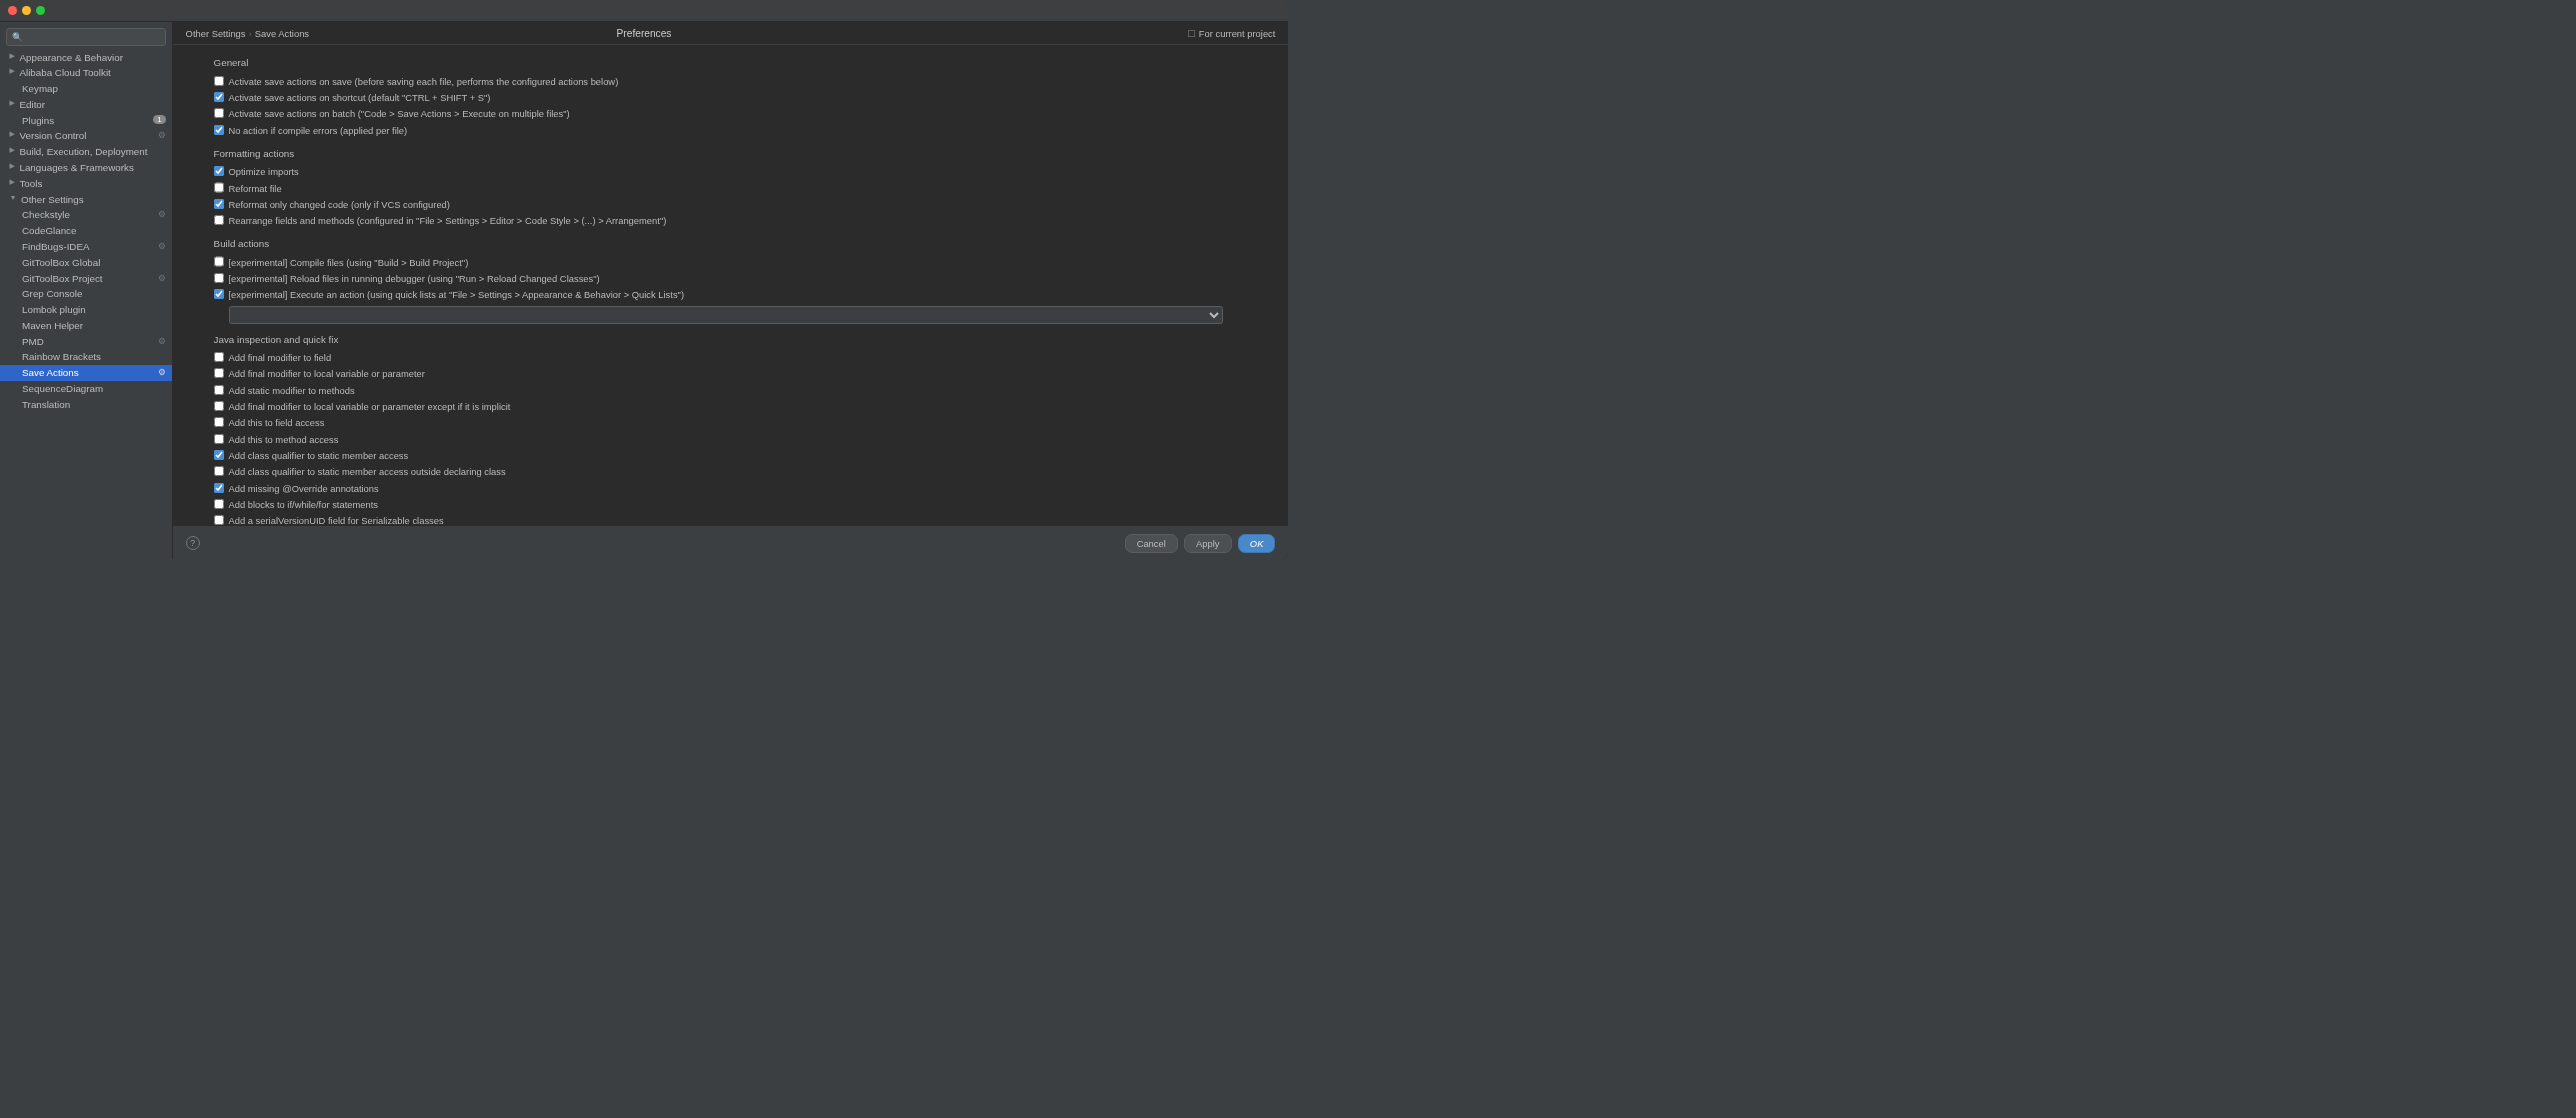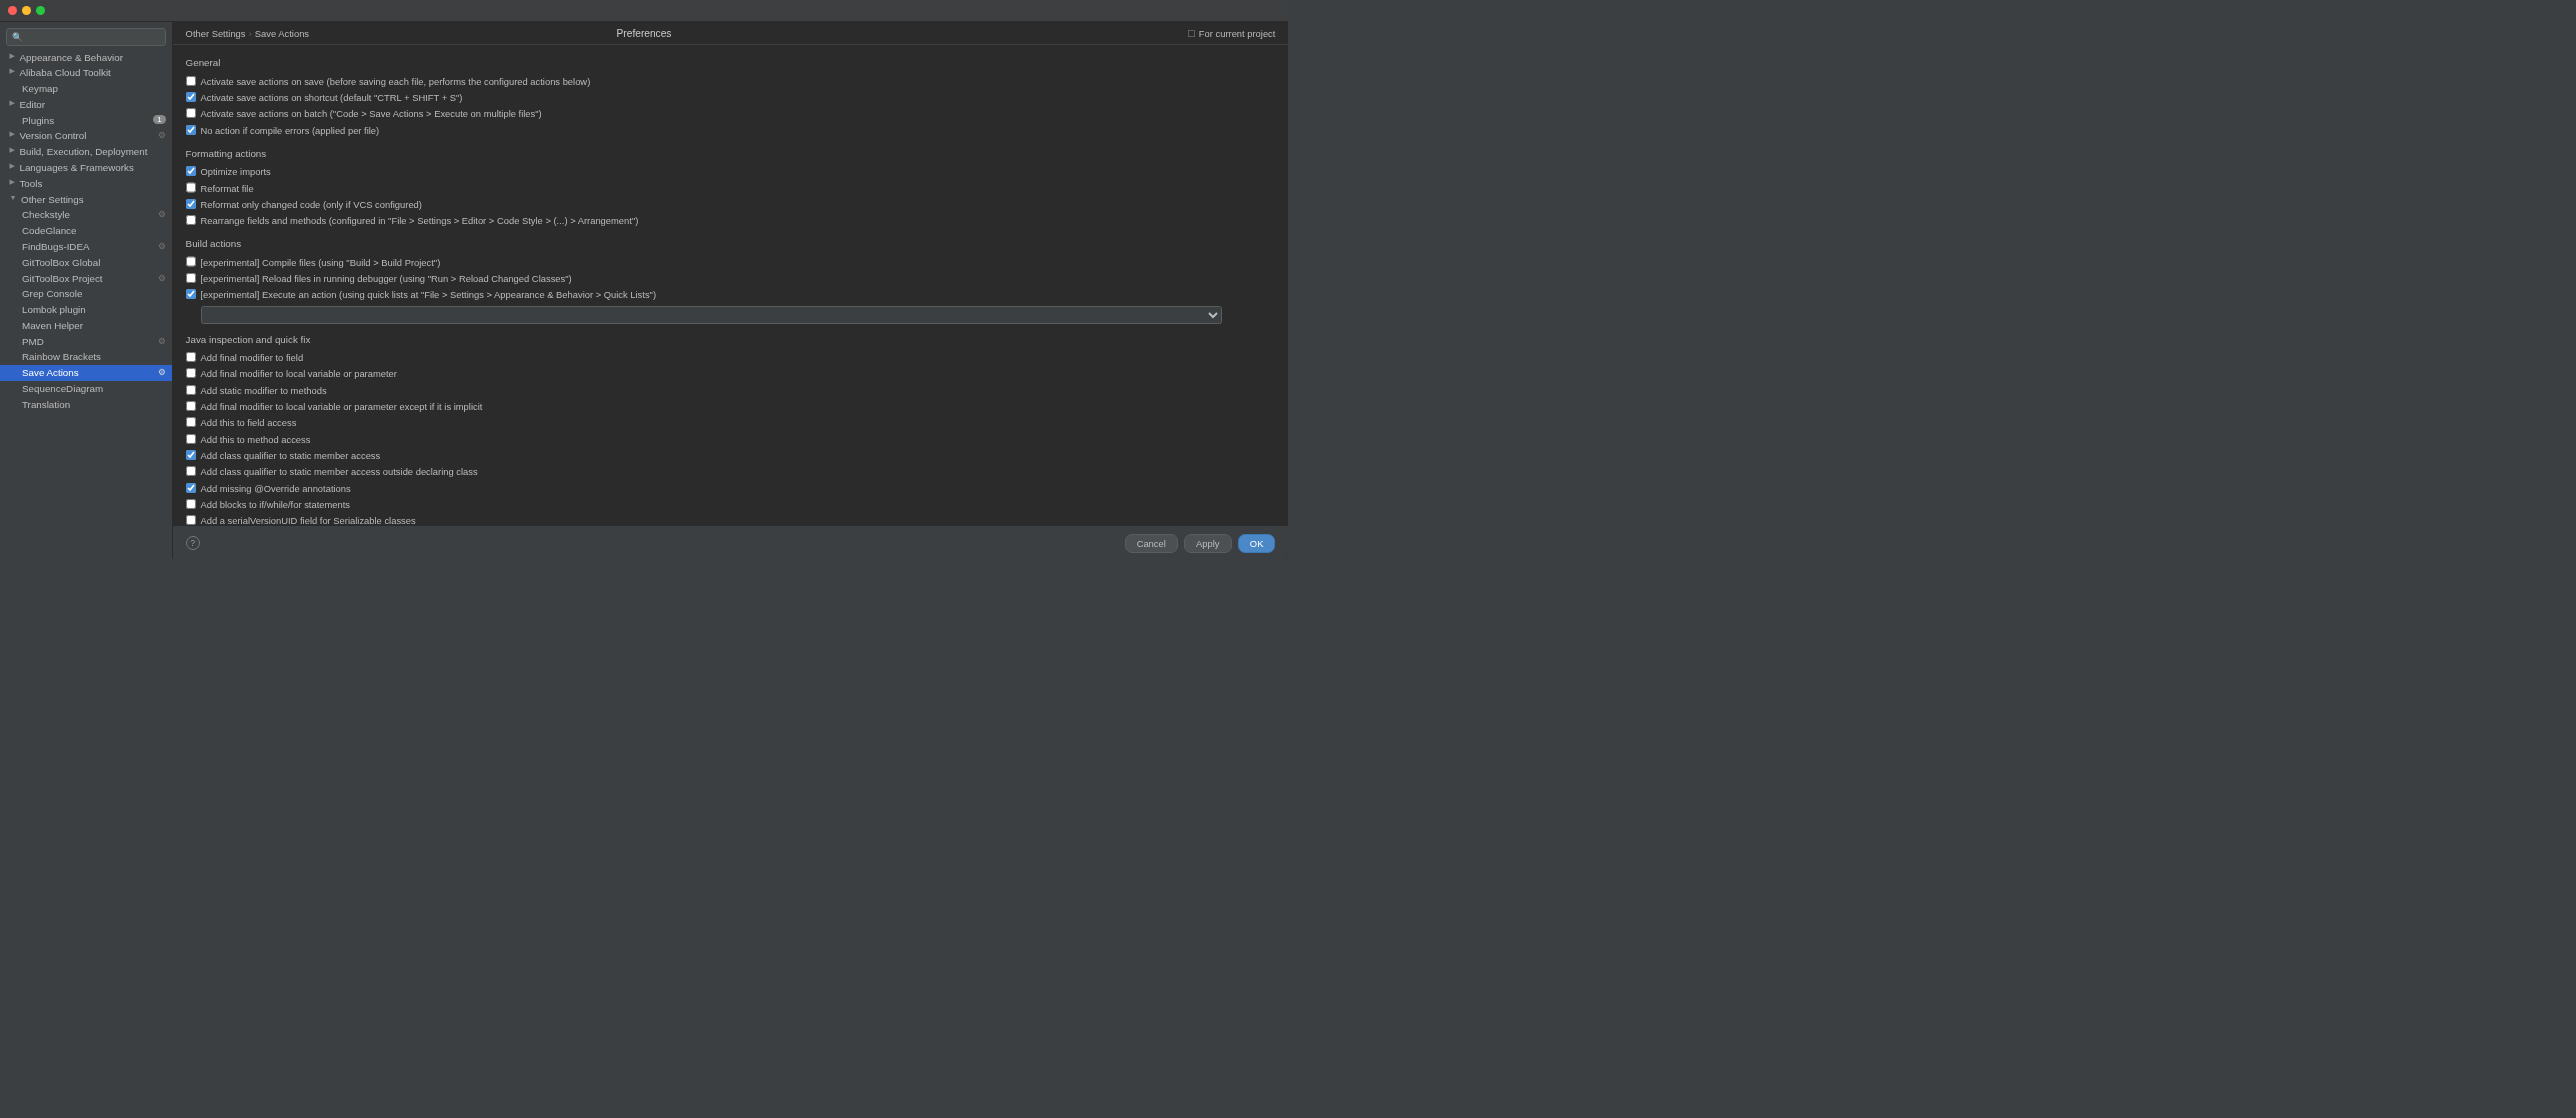--- a/index.html
+++ b/index.html
@@ -195,20 +195,21 @@
       accent-color: #4a90d9;
       flex-shrink: 0;
       cursor: pointer;
     }
     .checkbox-row label {
       cursor: pointer;
       line-height: 1.4;
     }
     .section-group {
       margin-bottom: 9.4px;
+      margin-left: 28px;
     }
     .dropdown-row {
       margin: 3.1px 0 3.1px 15.7px;
     }
     .dropdown-row select {
       background: #3c3f41;
       border: 0.8px solid #5a5d5e;
       color: #bbbbbb;
       font-size: 9.4px;
       padding: 1.6px 3.1px;
@@ -231,20 +232,21 @@
       border-radius: 7px;
       cursor: pointer;
       border: 0.8px solid #5a5d5e;
       background: #4c5052;
       color: #bbbbbb;
     }
     .btn-primary {
       background: #4a88c7;
       border-color: #3a78b7;
       color: #fff;
+      font-style: italic;
     }
     .help-icon {
       width: 14px;
       height: 14px;
       border-radius: 50%;
       border: 0.8px solid #777;
       color: #999;
       font-size: 8.7px;
       display: flex;
       align-items: center;

